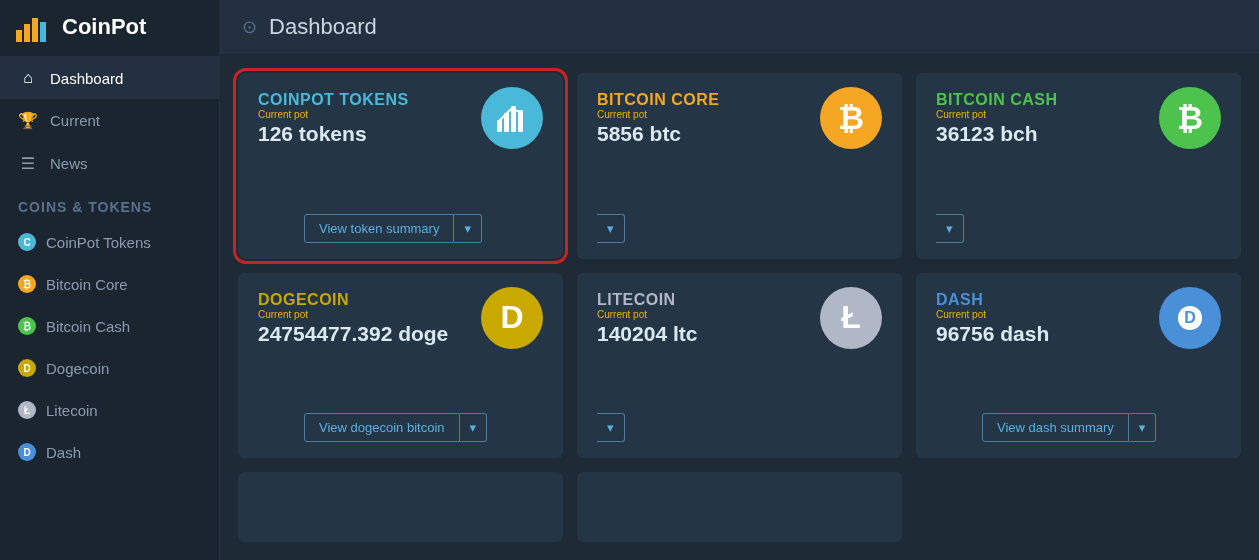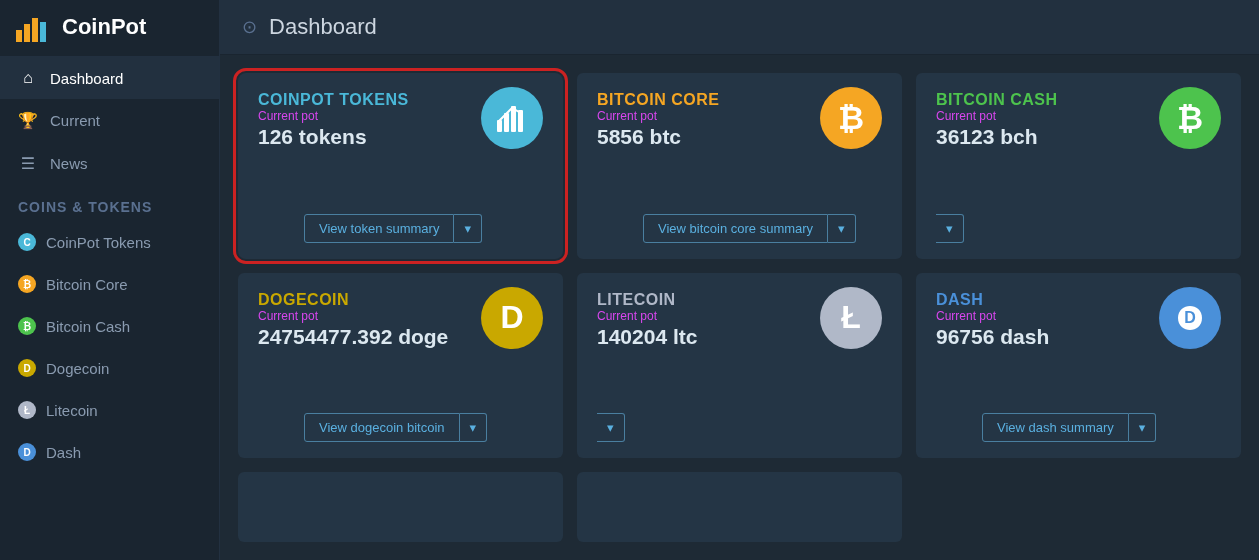--- a/index.html
+++ b/index.html
@@ -152,22 +152,22 @@
       align-items: center;
       justify-content: center;
       font-size: 32px;
       font-weight: bold;
       color: white;
       flex-shrink: 0;
       margin-top: -4px;
     }
 
     .coin-label {
-      font-size: 12px;
-      color: #d946ef;
+      font-size: 10px;
+      color: #eab308;
       margin-bottom: 2px;
     }
 
     .coin-amount {
       font-size: 21px;
       color: #dce8f0;
       font-weight: 700;
       margin-bottom: 12px;
     }
 
@@ -316,21 +316,20 @@
     <div class="coin-card">
       <div class="coin-card-header">
         <div>
           <div class="coin-name color-btc">BITCOIN CORE</div>
           <div class="coin-label">Current pot</div>
           <div class="coin-amount">5856 btc</div>
         </div>
         <div class="coin-circle" style="background:#f5a623;">₿</div>
       </div>
       <div class="btn-group">
-        <button class="btn-summary">View bitcoin core summary</button>
         <button class="btn-dropdown">▾</button>
       </div>
     </div>
 
     <div class="coin-card">
       <div class="coin-card-header">
         <div>
           <div class="coin-name color-bch">BITCOIN CASH</div>
           <div class="coin-label">Current pot</div>
           <div class="coin-amount">36123 bch</div>

